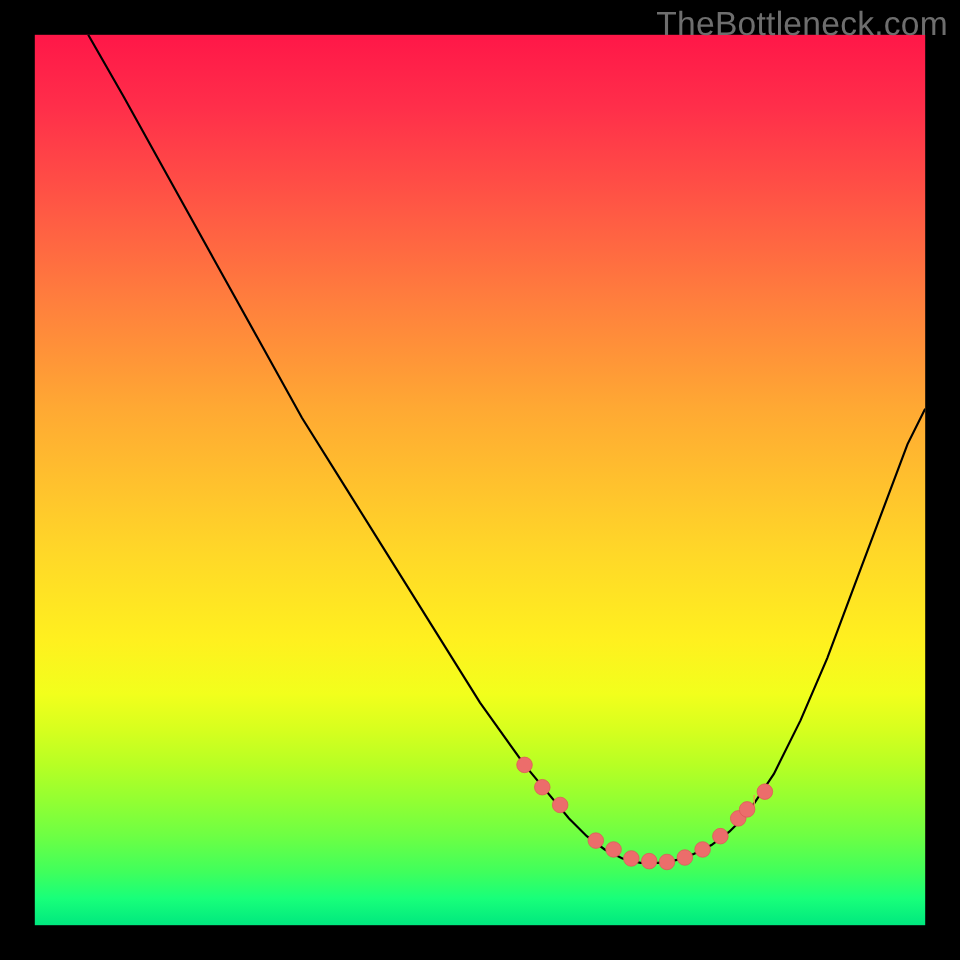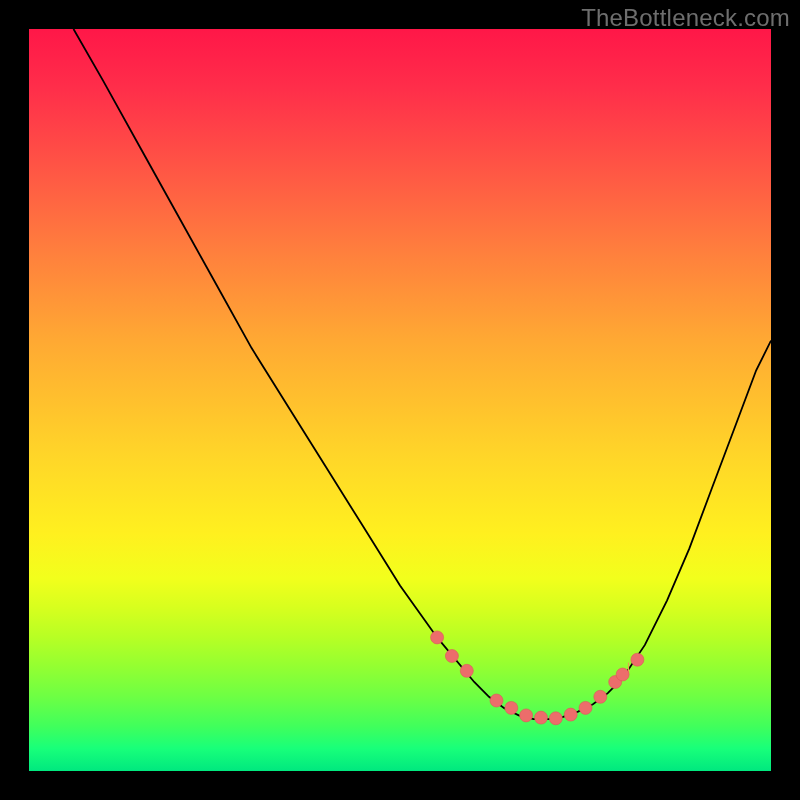--- a/index.html
+++ b/index.html
@@ -43,21 +43,21 @@
       #40ff5c 94%,
       #18ff7a 97%,
       #00e87f 100%
     );
   }
   .watermark {
     position: absolute;
     top: 4px;
     right: 10px;
     color: #6e6e6e;
-    font-size: 24px;
+    font-size: 28px;
     font-weight: 500;
     letter-spacing: 0.2px;
     user-select: none;
   }
   svg.overlay {
     position: absolute;
     top: 29px;
     left: 29px;
     width: 742px;
     height: 742px;

